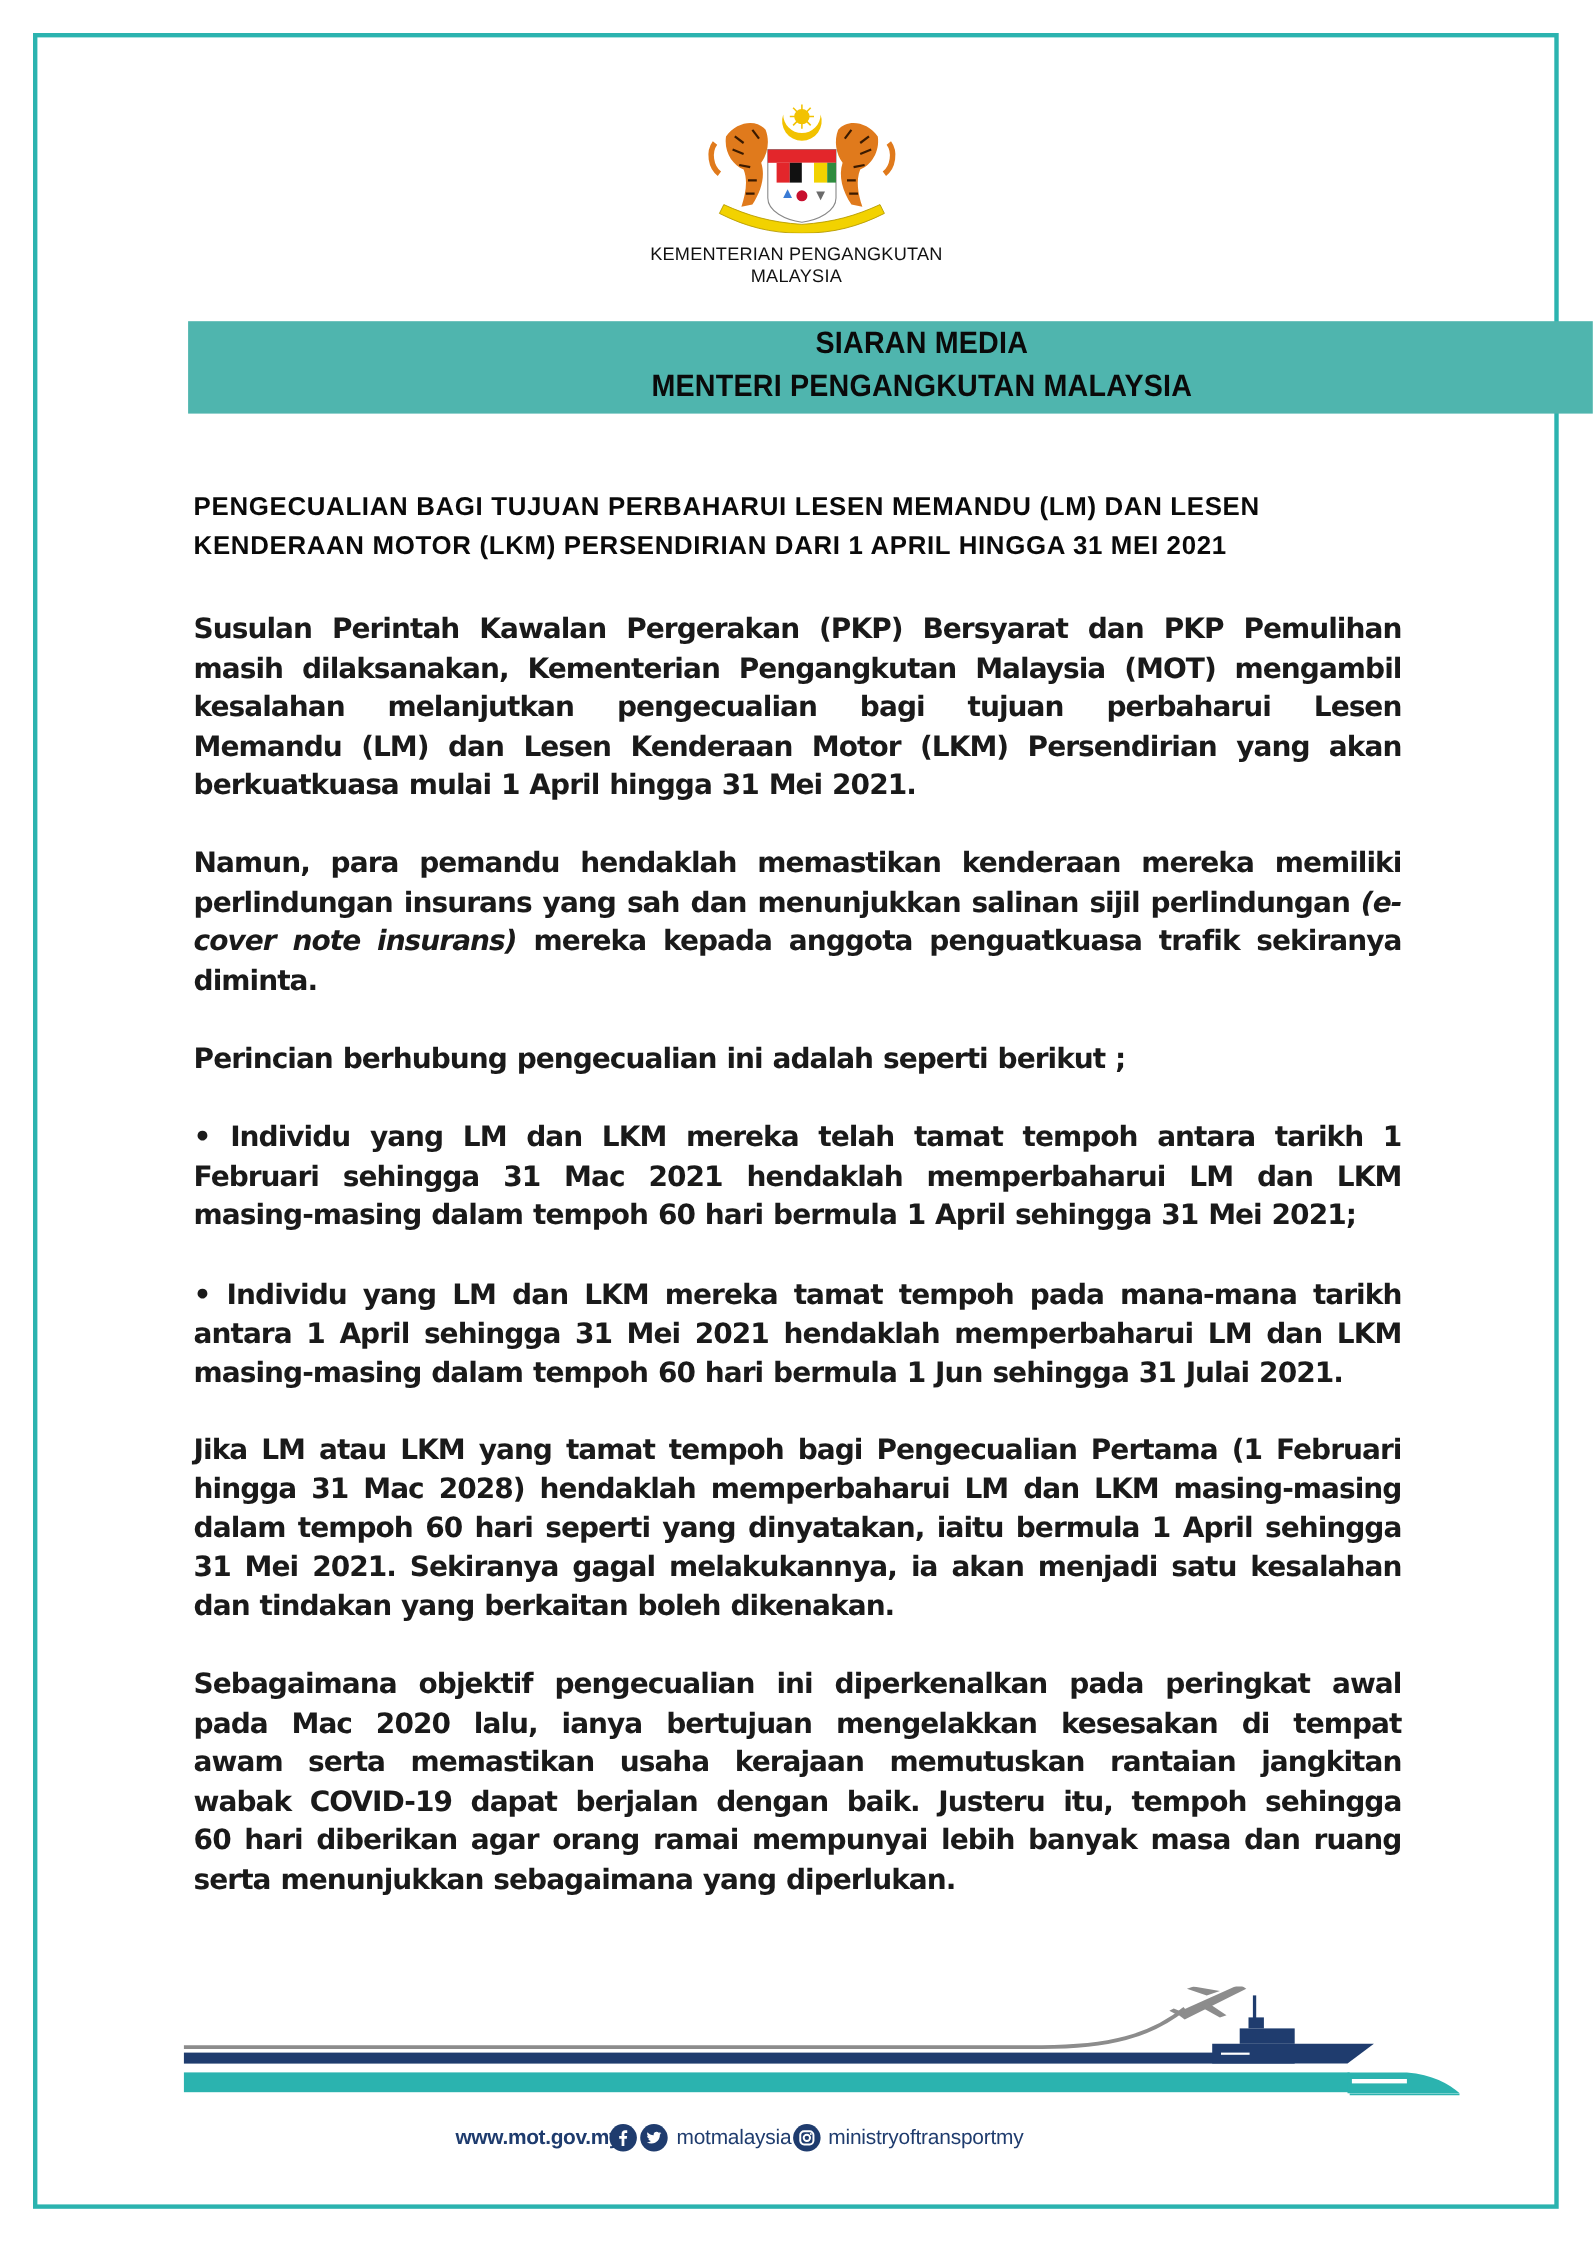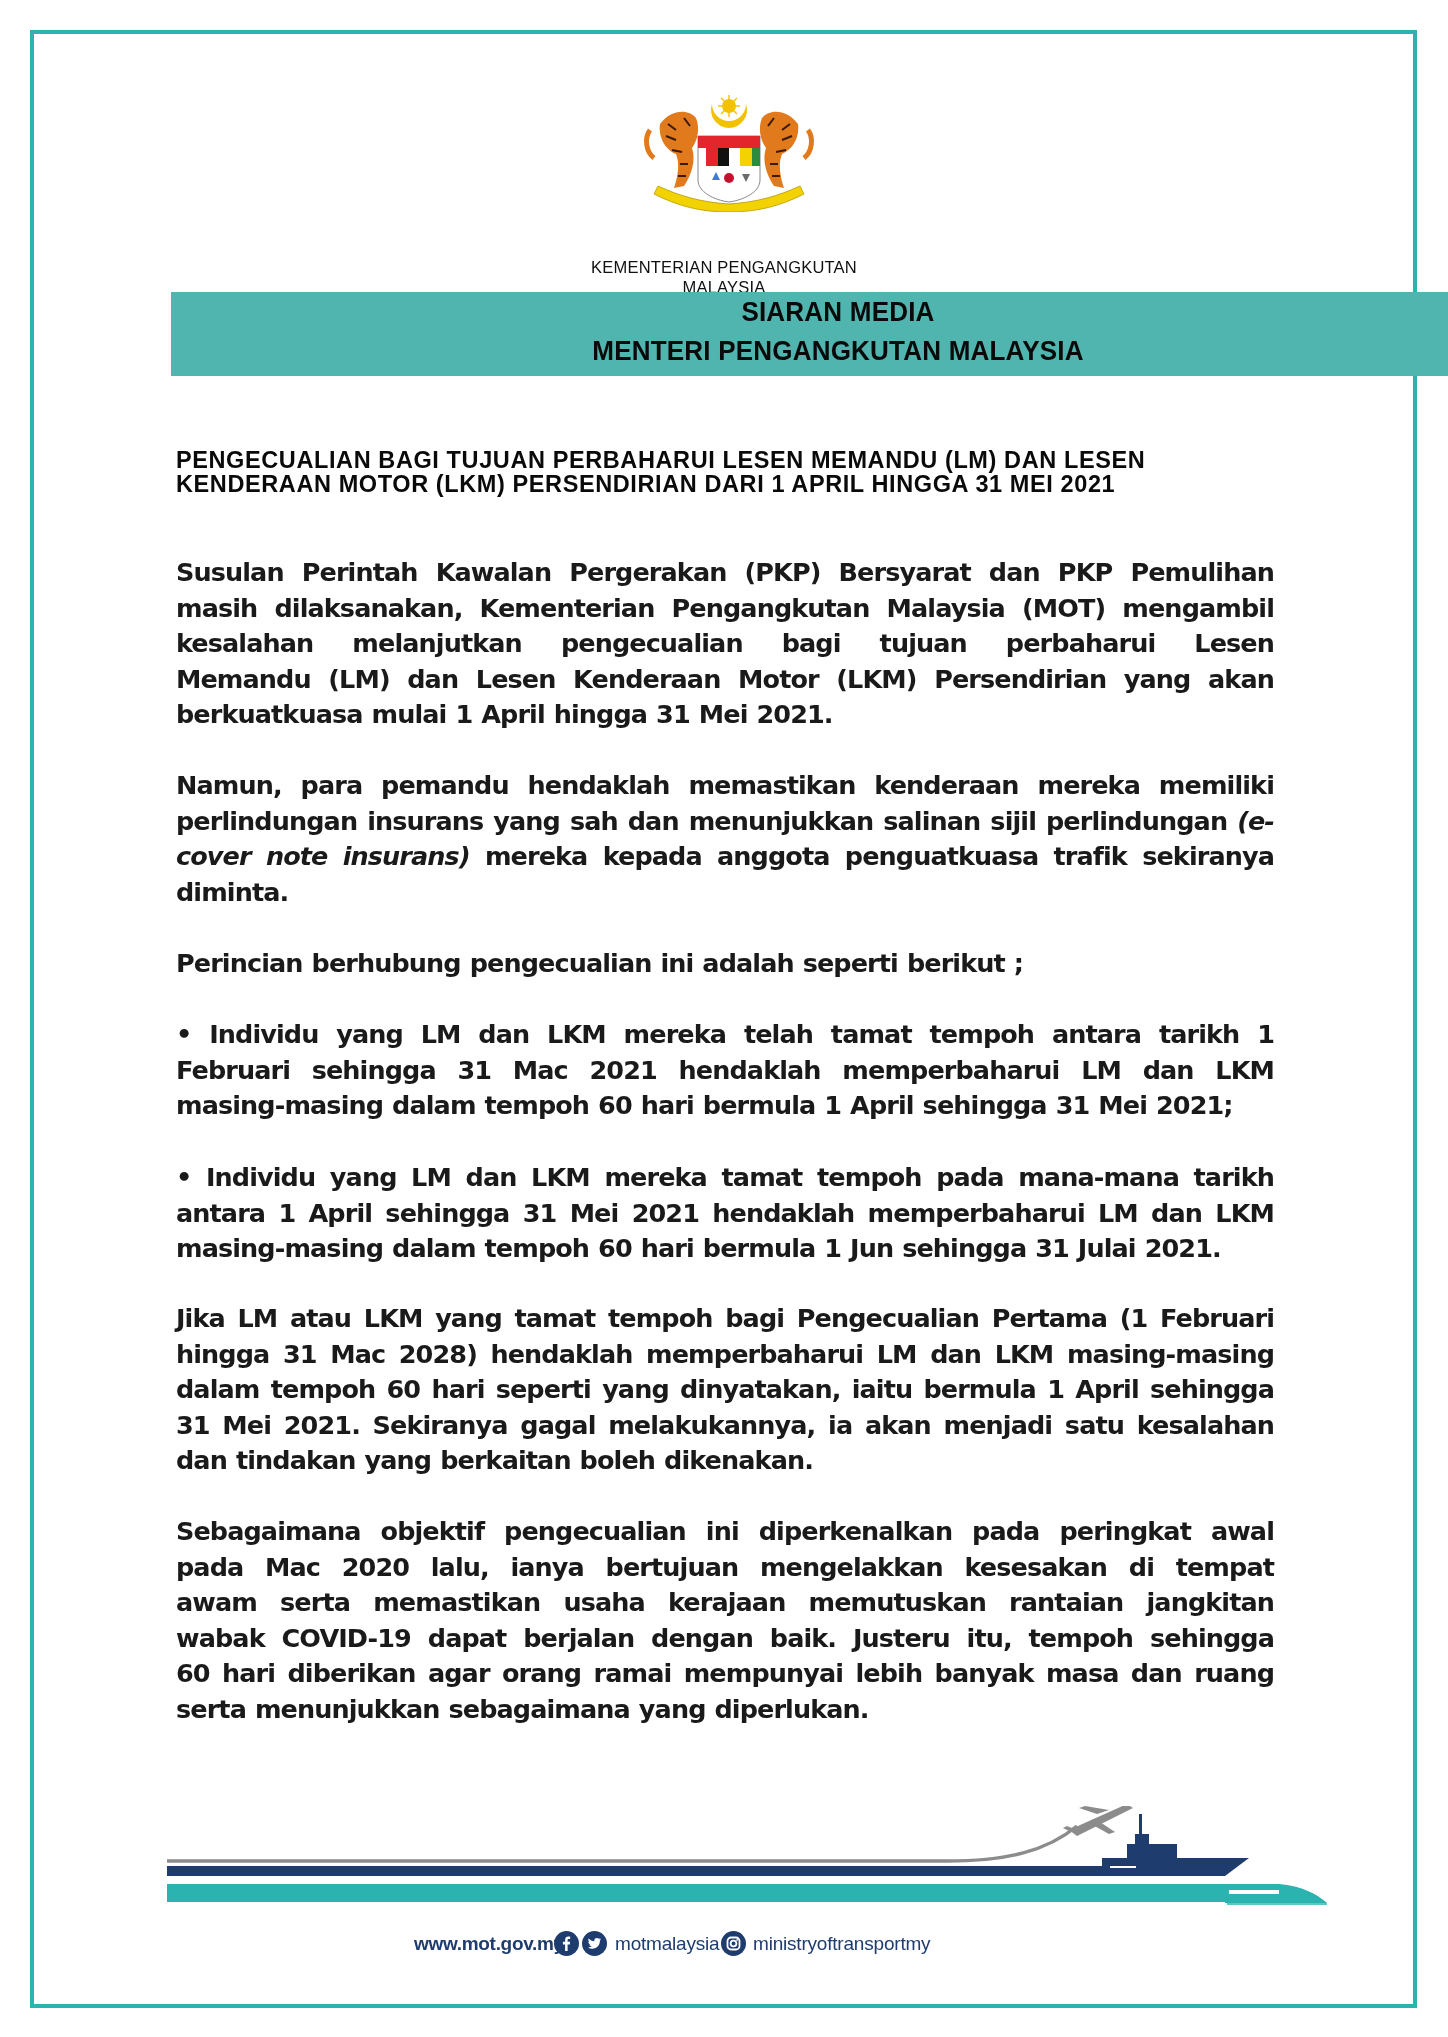--- a/index.html
+++ b/index.html
@@ -9,42 +9,42 @@
   }
   .frame {
     position: absolute; left: 30px; top: 30px; width: 1379px; height: 1970px;
     border: 4px solid #2BB3AF; box-sizing: content-box;
   }
   .crest {
     position: absolute; left: 640px; top: 94px; width: 178px; height: 118px;
   }
   .ministry {
     position: absolute; left: 0; width: 1448px; text-align: center;
-    font-family: "Liberation Sans", sans-serif; font-size: 16.5px; letter-spacing: 0.2px; color: #111; margin-top: 36px;
+    font-family: "Liberation Sans", sans-serif; font-size: 16.5px; letter-spacing: 0.2px; color: #111;
   }
   .ministry.l1 { top: 222px; }
   .ministry.l2 { top: 242px; }
   .banner {
     position: absolute; left: 171px; top: 292px; width: 1334px; height: 84px;
     background: #4FB5AE;
   }
   .banner div {
     position: absolute; left: 0; width: 100%; text-align: center;
     font-family: "Liberation Sans", sans-serif; font-weight: bold; font-size: 28px;
     letter-spacing: 0.2px; color: #0a0a0a; transform: scaleX(0.93);
   }
   .banner .b1 { top: 4px; }
   .banner .b2 { top: 43px; }
   .headline {
     position: absolute; left: 176px; width: 1098px;
     font-family: "Liberation Sans", sans-serif; font-weight: bold; font-size: 23.5px;
     letter-spacing: 0.6px; color: #0a0a0a; white-space: nowrap;
   }
   .headline.h1 { top: 447px; }
-  .headline.h2 { top: 471px; }
+  .headline.h2 { top: 483px; }
   .para {
     position: absolute; left: 176px; width: 1098px;
     font-family: "DejaVu Sans", sans-serif; font-size: 25.5px; line-height: 35.5px;
     color: #1a1a1a; text-align: justify; font-weight: 700;
     letter-spacing: -0.9px; word-spacing: 1px;
   }
   .para .ln { display: block; text-align: justify; text-align-last: justify; white-space: nowrap; height: 35.5px; }
   .para .ln.last { text-align-last: left; }
   .para em { font-style: italic; }
   .p1 { top: 555px; }

